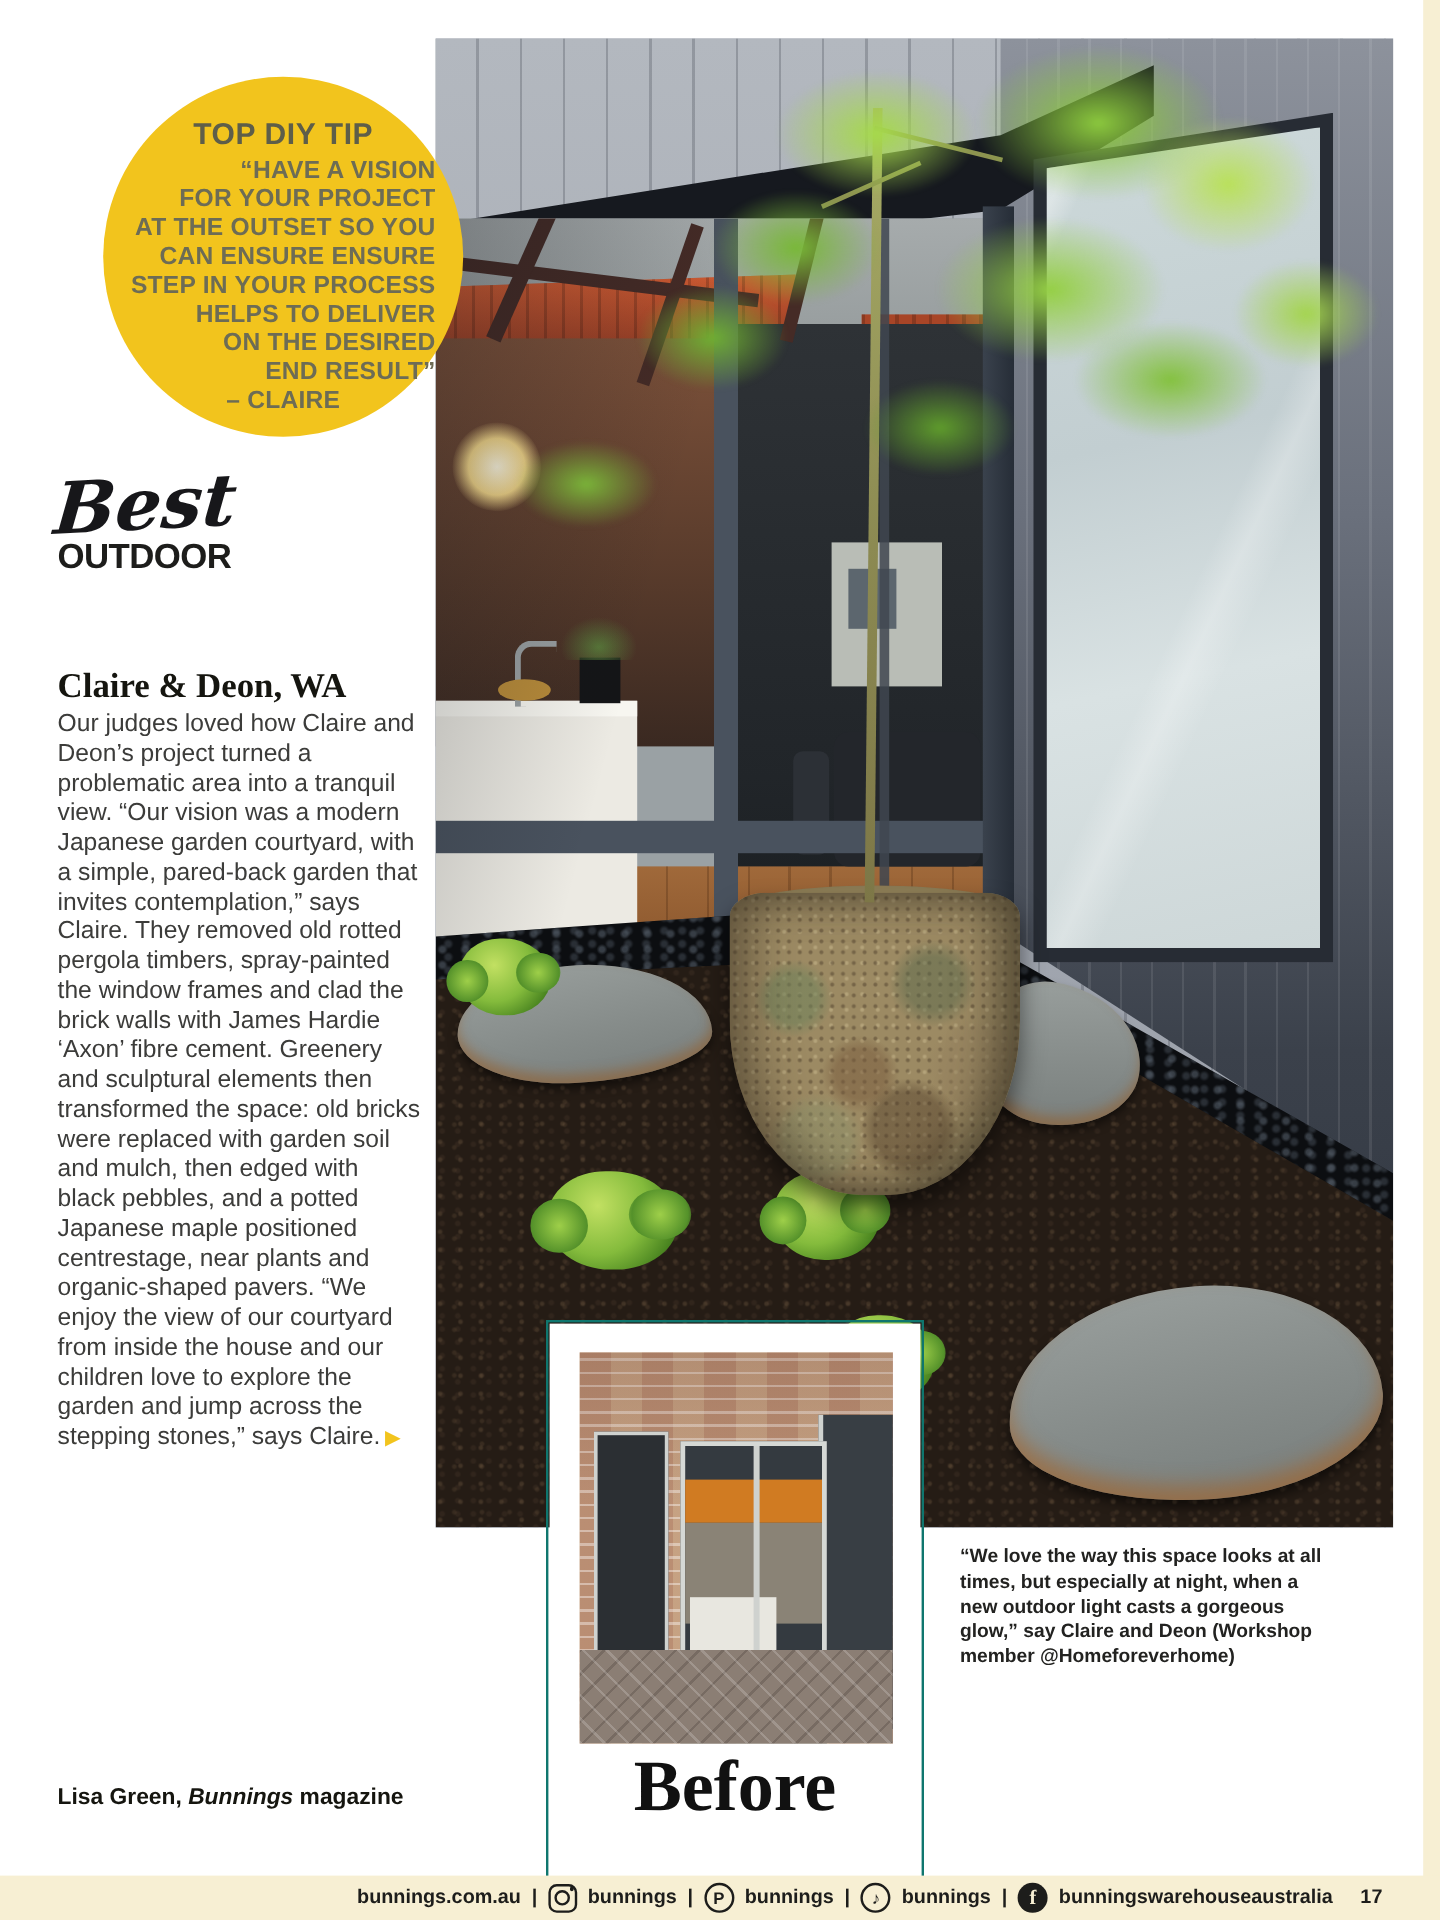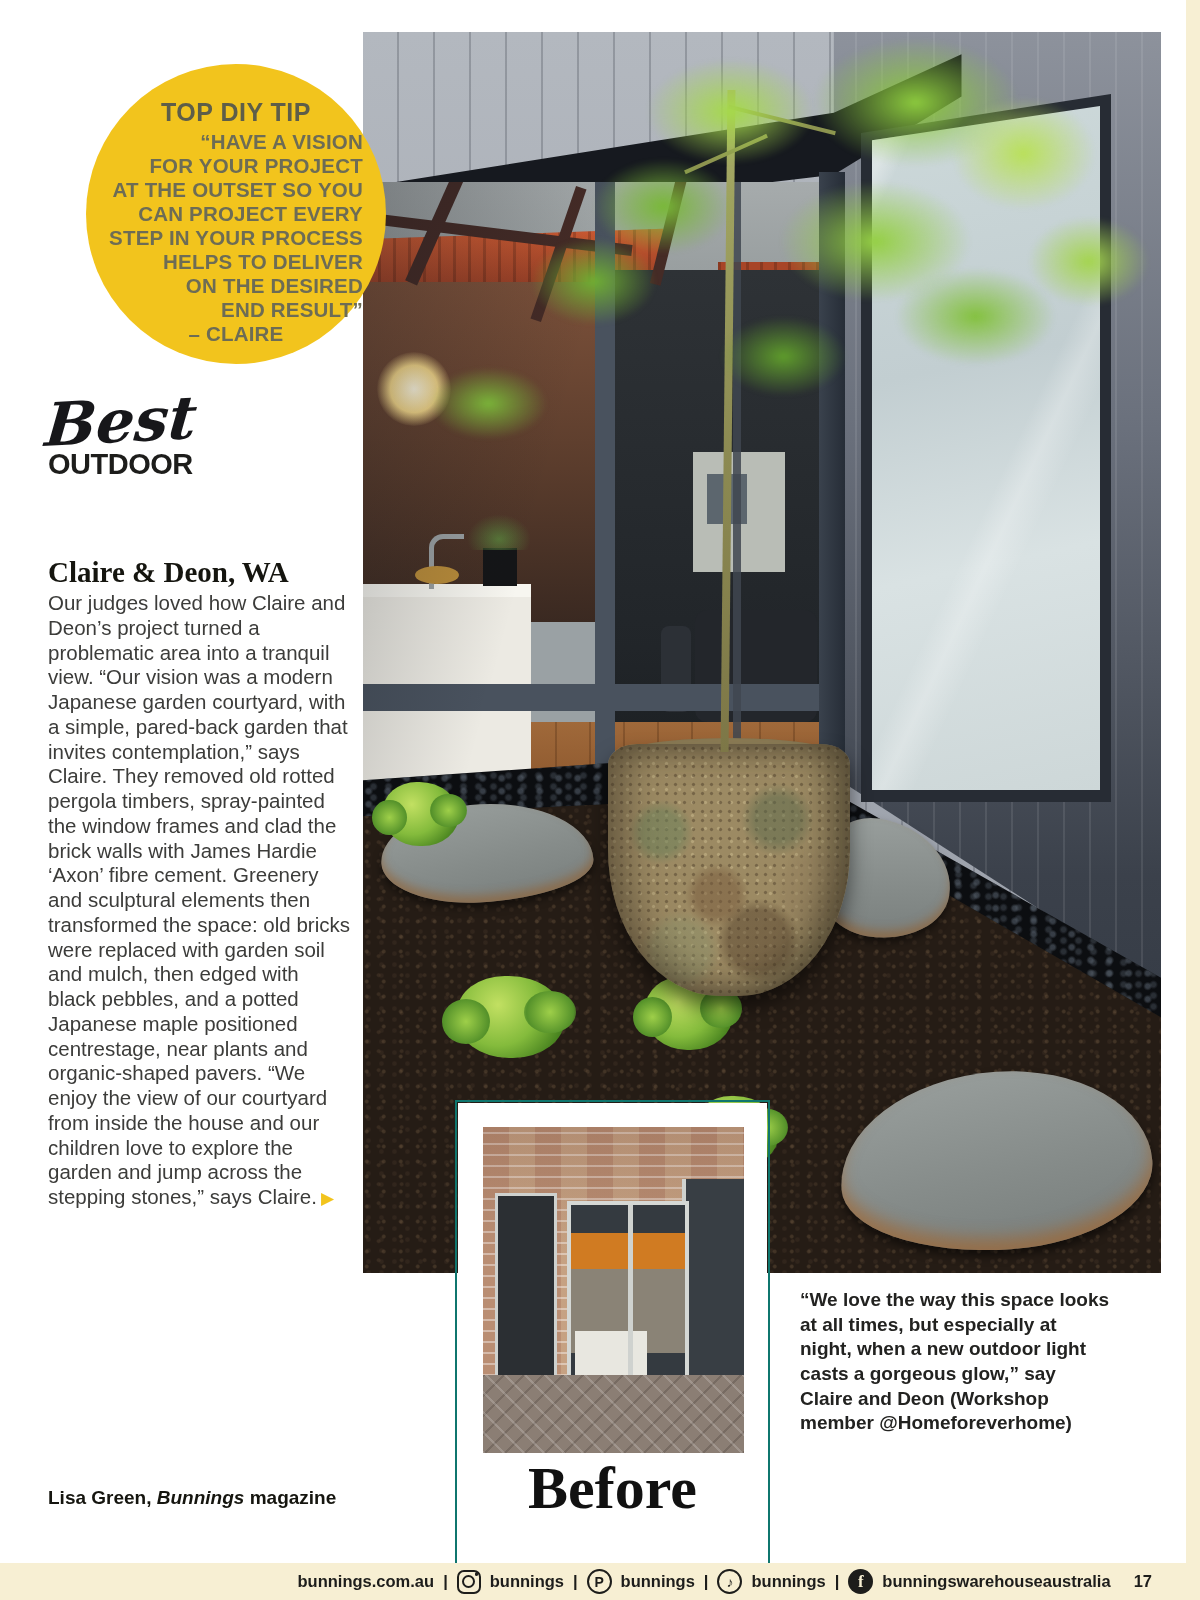--- a/index.html
+++ b/index.html
@@ -214,21 +214,21 @@
   .bp-mull{position:absolute;left:50%;top:0;width:5px;height:100%;background:#cfd2cf;}
   .bp-pave{position:absolute;left:0;bottom:0;width:100%;height:78px;background:#8b7e74;
       background-image:
         repeating-linear-gradient(45deg,rgba(255,255,255,.18) 0 2px,transparent 2px 14px),
         repeating-linear-gradient(-45deg,rgba(60,50,45,.25) 0 2px,transparent 2px 14px);}
   .before-label{position:absolute;left:50%;top:352px;transform:translateX(-50%);
       background:#ffffff;padding:0 16px 6px 16px;font-family:"Liberation Serif",serif;
       font-size:60px;font-weight:600;color:#111111;white-space:nowrap;}
 
   
-  .main-caption{position:absolute;left:800px;top:1288px;width:310px;font-size:19px;font-weight:bold;
+  .main-caption{position:absolute;left:800px;top:1288px;width:310px;font-size:16px;font-weight:bold;
       line-height:1.3;color:#222220;z-index:4;}
 </style>
 </head>
 <body>
 
 <div class="page">
 
   <div class="photo">
     <div class="wall-light"></div>
     <div class="wall-dark"></div>
@@ -293,21 +293,21 @@
       <div class="blob f10"></div>
     </div>
   </div>
 
   <div class="tip-circle">
     <div class="tip-title">TOP DIY TIP</div>
     <div class="tip-lines">
         <div>“HAVE A VISION</div>
         <div>FOR YOUR PROJECT</div>
         <div>AT THE OUTSET SO YOU</div>
-        <div>CAN PROJECT EVERY</div>
+        <div>CAN ENSURE ENSURE</div>
         <div>STEP IN YOUR PROCESS</div>
         <div>HELPS TO DELIVER</div>
         <div>ON THE DESIRED</div>
         <div>END RESULT”</div>
       </div>
     <div class="tip-attr">– CLAIRE</div>
   </div>
 
   <div class="script-best">Best</div>
   <div class="title-block">

